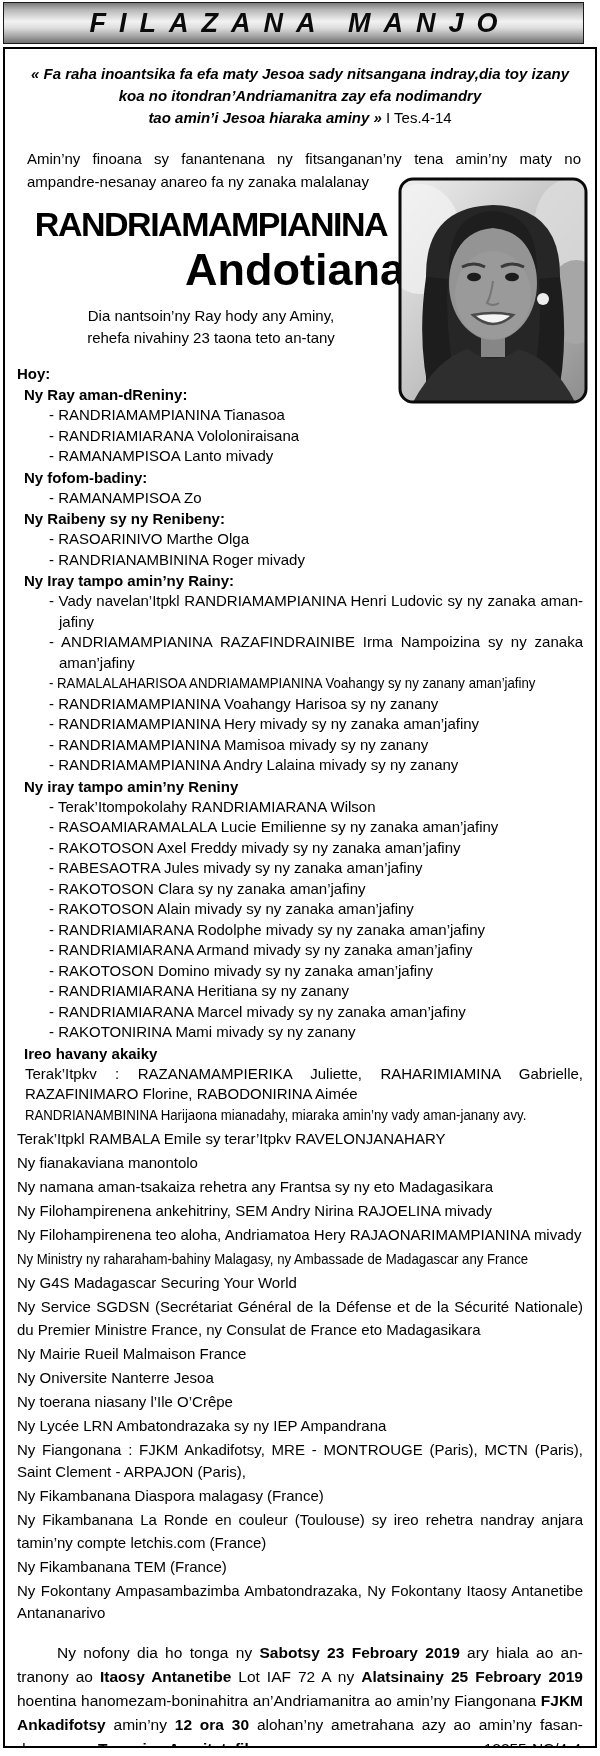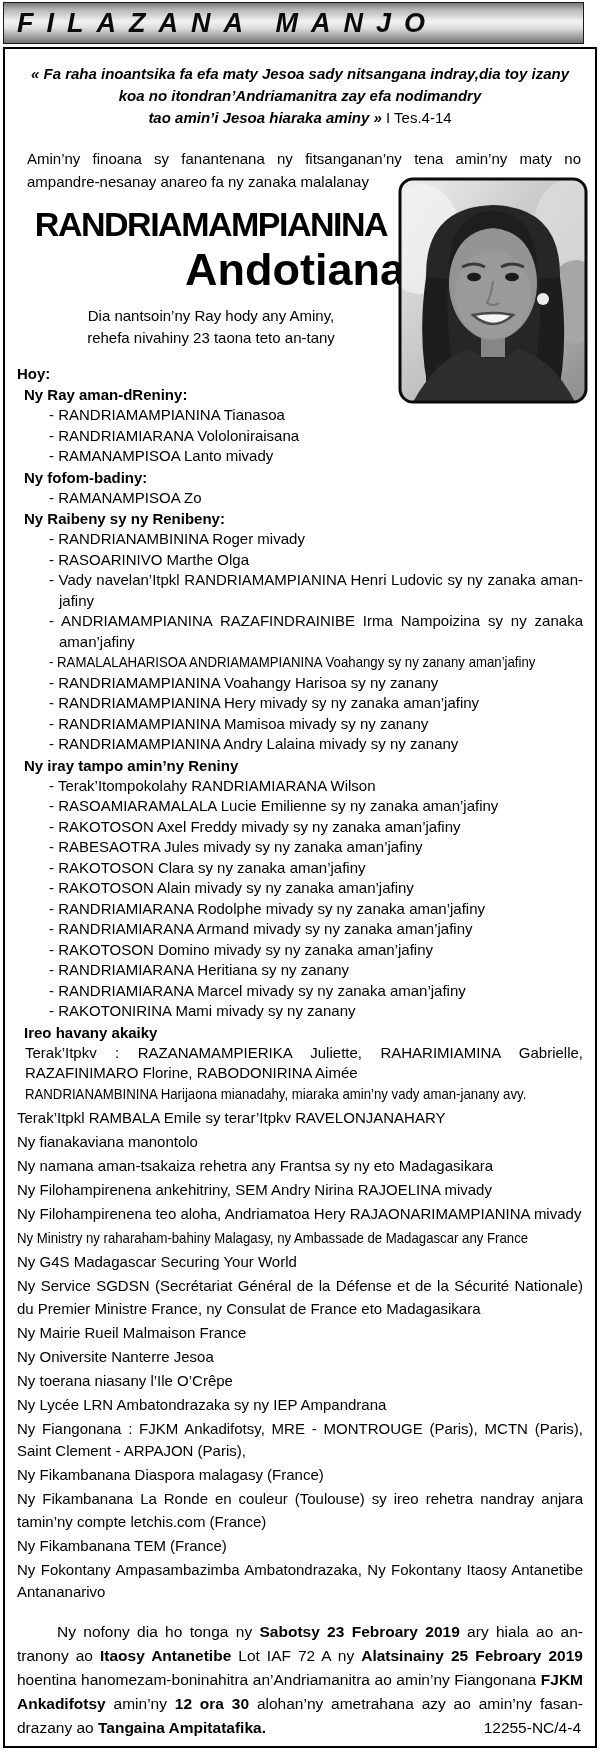--- a/index.html
+++ b/index.html
@@ -4,21 +4,21 @@
 <style>
   html,body{margin:0;padding:0;background:#fff;}
   .sheet{
     position:relative;width:600px;height:1756px;background:#fff;overflow:hidden;
     font-family:"Liberation Sans",sans-serif;color:#000;
   }
   
   .banner{
     margin:2px 16px 3px 3px;height:40px;border:1px solid #1a1a1a;
     background:linear-gradient(180deg,#7b7b7b 0%,#b9b9b9 18%,#f2f2f2 46%,#dedede 62%,#9c9c9c 86%,#6f6f6f 100%);
-    display:flex;align-items:center;justify-content:flex-start;
+    display:flex;align-items:center;justify-content:center;
   }
   .banner-title{
     font-style:italic;font-weight:bold;font-size:27px;letter-spacing:13px;
     padding-left:13px;white-space:nowrap;color:#0b0b0b;
   }
   
   .box{
     position:relative;margin:0 3px;border:2px solid #000;height:1701px;
     padding:10px 12px 16px 12px;box-sizing:border-box;overflow:hidden;
     font-size:15px;line-height:21px;
@@ -133,26 +133,27 @@
       <div class="fam-list">
 
       <div class="fli">- RAMANAMPISOA Zo</div>
         </div>
     </div>
 
     <div>
       <div class="sec-h">Ny Raibeny sy ny Renibeny:</div>
       <div class="fam-list">
 
-      <div class="fli">- RANDRIANAMBININA Roger mivady</div>
-          <div class="fli">- RASOARINIVO Marthe Olga</div>
-        </div>
-    </div>
-
-    <div>
+      <div class="fli">- RASOARINIVO Marthe Olga</div>
+          <div class="fli">- RANDRIANAMBININA Roger mivady</div>
+        </div>
+    </div>
+
+    <div>
+      <div class="sec-h">Ny Iray tampo amin’ny Rainy:</div>
       <div class="fam-list">
 
       <div class="fli just">- Vady navelan’Itpkl RANDRIAMAMPIANINA Henri Ludovic sy ny zanaka aman-jafiny</div>
           <div class="fli just">- ANDRIAMAMPIANINA RAZAFINDRAINIBE Irma Nampoizina sy ny zanaka aman’jafiny</div>
           <div class="fli cond">- RAMALALAHARISOA ANDRIAMAMPIANINA Voahangy sy ny zanany aman’jafiny</div>
           <div class="fli">- RANDRIAMAMPIANINA Voahangy Harisoa sy ny zanany</div>
           <div class="fli">- RANDRIAMAMPIANINA Hery mivady sy ny zanaka aman’jafiny</div>
           <div class="fli">- RANDRIAMAMPIANINA Mamisoa mivady sy ny zanany</div>
           <div class="fli">- RANDRIAMAMPIANINA Andry Lalaina mivady sy ny zanany</div>
         </div>

